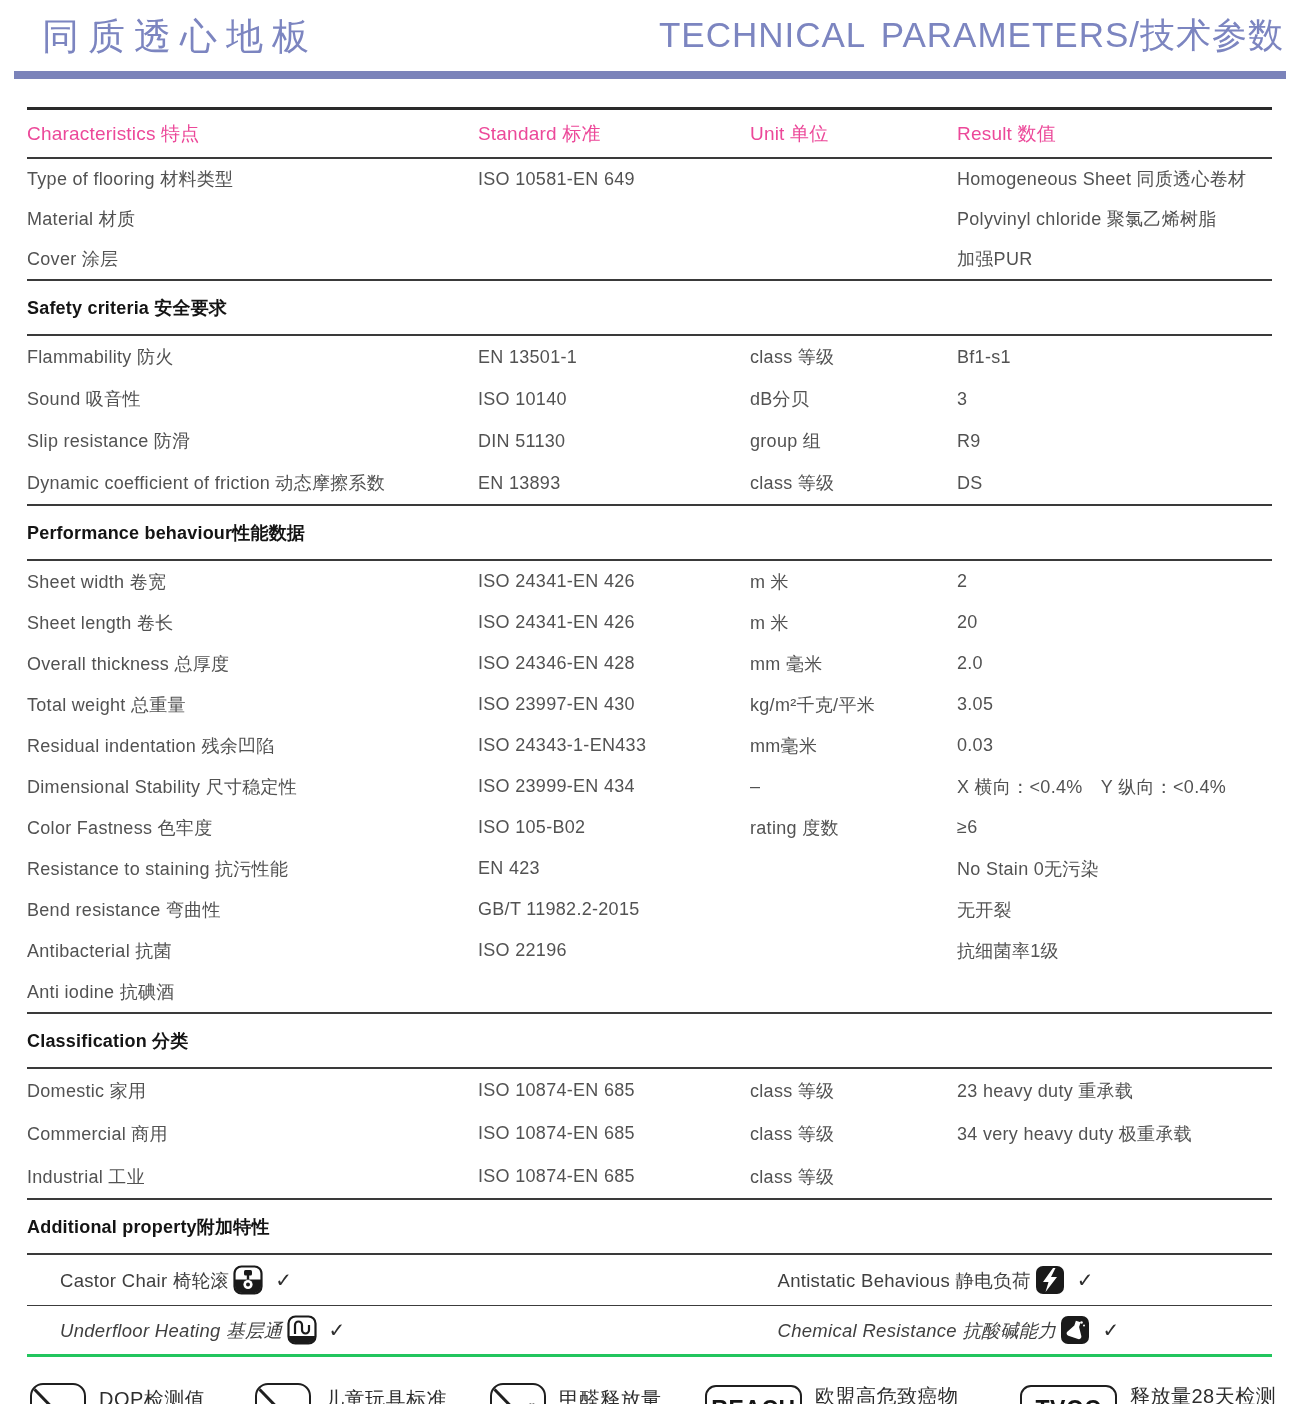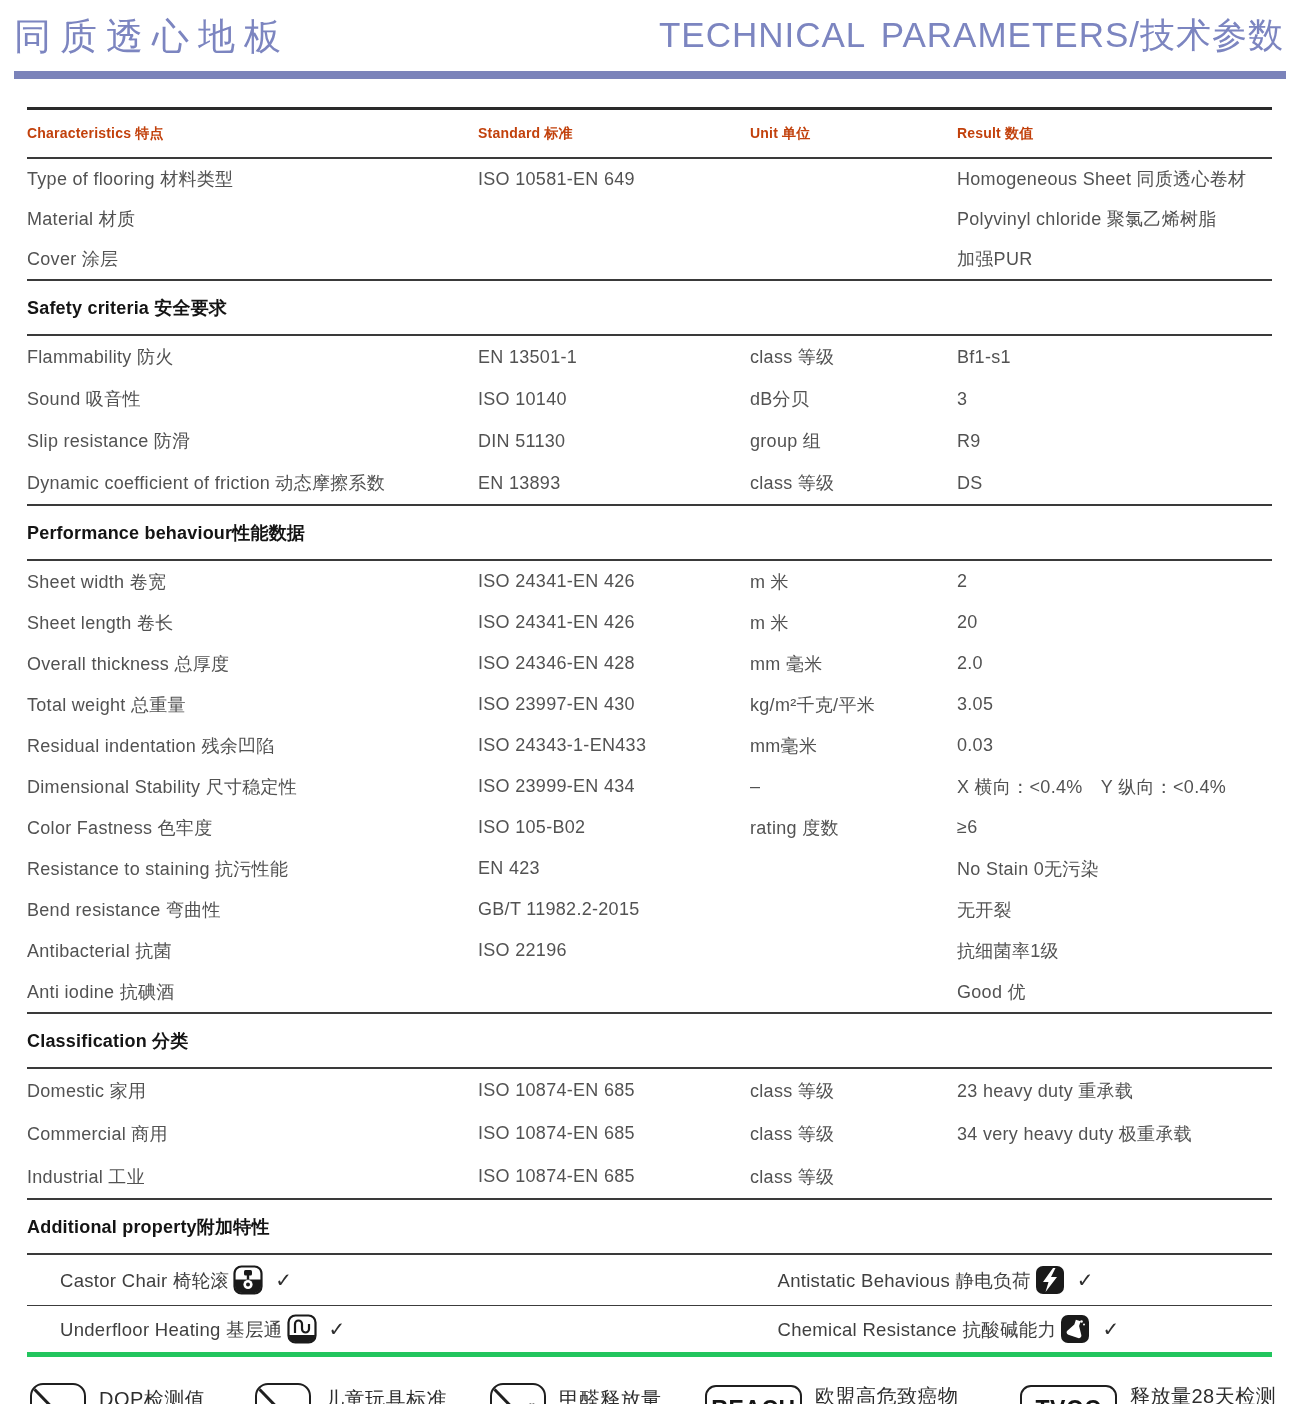--- a/index.html
+++ b/index.html
@@ -5,40 +5,40 @@
   * { margin:0; padding:0; box-sizing:border-box; }
   html,body { background:#ffffff; }
   body {
     width:1300px; height:1404px;
     font-family:"Liberation Sans","DejaVu Sans",sans-serif;
     color:#4c4c4c; overflow:hidden;
   }
   .page { width:1300px; height:1404px; position:relative; }
 
   
-  .hdr { display:flex; justify-content:space-between; align-items:center; padding:12px 16px 0 14px; }
+  .hdr { display:flex; justify-content:space-between; align-items:center; padding:12px 16px 0 14px;margin-left:28px; }
   .title { font-size:37px; font-weight:400; color:#7c85c0; letter-spacing:9px; }
   .subtitle { font-size:35px; font-weight:400; color:#7c85c0; letter-spacing:1px; word-spacing:5px; padding-bottom:3px; }
   .accent-bar { height:8px; background:#7b83ba; margin:9px 14px 0 14px; }
 
   
   .table-wrap { margin:28px 28px 0 27px; border-top:3px solid #2a2a2a; }
   .trow { display:grid; grid-template-columns:451px 272px 207px 1fr; align-items:center; }
   .thead { height:49px; border-bottom:2px solid #3a3a3a; }
-  .thead .cell { font-weight:bold; color:#c2410c; font-size:14px; letter-spacing:0.2px; }
+  .thead .cell { font-weight:normal; color:#ec4899; font-size:19px; letter-spacing:0.2px; }
   .cell { font-size:18px; color:#525252; letter-spacing:0.3px; white-space:nowrap; overflow:visible; }
   .section .trow { height:41px; }
   .section.s-0 .trow { height:40px; }
   .section.s-1 .trow { height:42px; }
   .section.s-3 .trow { height:43px; }
   .section-bar { height:57px; display:flex; align-items:center; border-top:2px solid #3a3a3a; border-bottom:2px solid #3a3a3a; font-weight:bold; font-size:18px; color:#141414; letter-spacing:0.2px; }
 
   
   .addl-row { display:grid; grid-template-columns:1fr 1fr; height:51px; align-items:center; border-bottom:1.5px solid #3c3c3c; }
-  .addl-row.last { border-bottom:5px solid #22c55e; }
+  .addl-row.last { border-bottom:3px solid #22c55e;font-style:italic; }
   .addl-cell { display:flex; align-items:center; }
   .addl-cell.left { padding-left:33px; }
   .addl-cell.right { padding-left:128px; }
   .addl-label { font-size:18.5px; color:#3f3f3f; letter-spacing:0.3px; white-space:nowrap; }
   .addl-icon { width:30px; height:30px; margin:0 12px 0 4px; flex:0 0 auto; }
   .addl-icon svg { width:30px; height:30px; display:block; }
   .check { font-size:20px; color:#2f2f2f; }
 
   
   .badges { position:relative; height:112px; }
@@ -175,21 +175,20 @@
           <div class="trow">
             <div class="cell">Antibacterial 抗菌</div>
             <div class="cell">ISO 22196</div>
             <div class="cell"></div>
             <div class="cell">抗细菌率1级</div>
           </div>
           <div class="trow">
             <div class="cell">Anti iodine 抗碘酒</div>
             <div class="cell"></div>
             <div class="cell"></div>
-            <div class="cell">Good 优</div>
           </div>
         </div>
         <div class="section-bar">Classification 分类</div>
         <div class="section s-3">
           <div class="trow">
             <div class="cell">Domestic 家用</div>
             <div class="cell">ISO 10874-EN 685</div>
             <div class="cell">class 等级</div>
             <div class="cell">23 heavy duty 重承载</div>
           </div>

